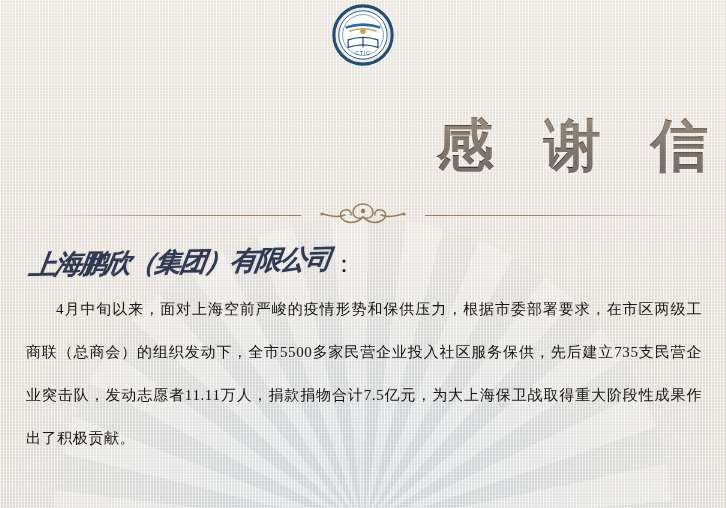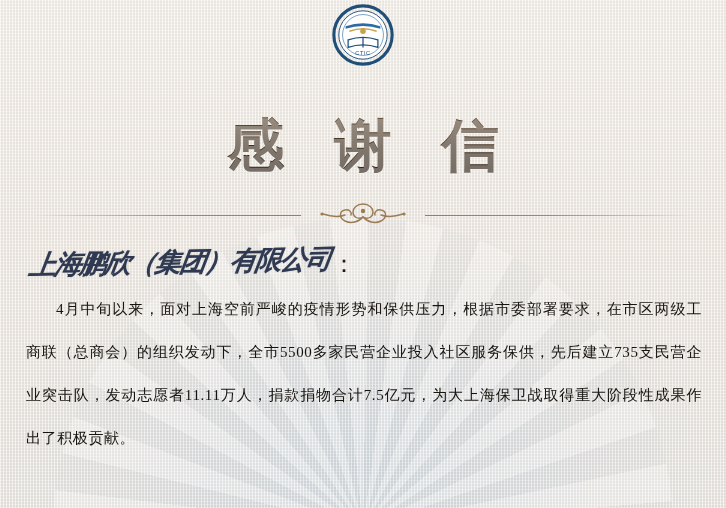--- a/index.html
+++ b/index.html
@@ -69,21 +69,21 @@
     width: 62px;
     height: 62px;
   }
 
   
   .title {
     position: absolute;
     top: 108px;
     left: 0;
     right: 0;
-    text-align: center;
+    text-align: right;
     font-family: "Liberation Serif", serif;
     font-size: 57px;
     font-weight: bold;
     letter-spacing: 18px;
     text-indent: 18px;
     color: #3b2d20;
     background: linear-gradient(180deg, #6b5742 0%, #3c2c1d 55%, #241a11 100%);
     -webkit-background-clip: text;
     background-clip: text;
     -webkit-text-fill-color: transparent;

